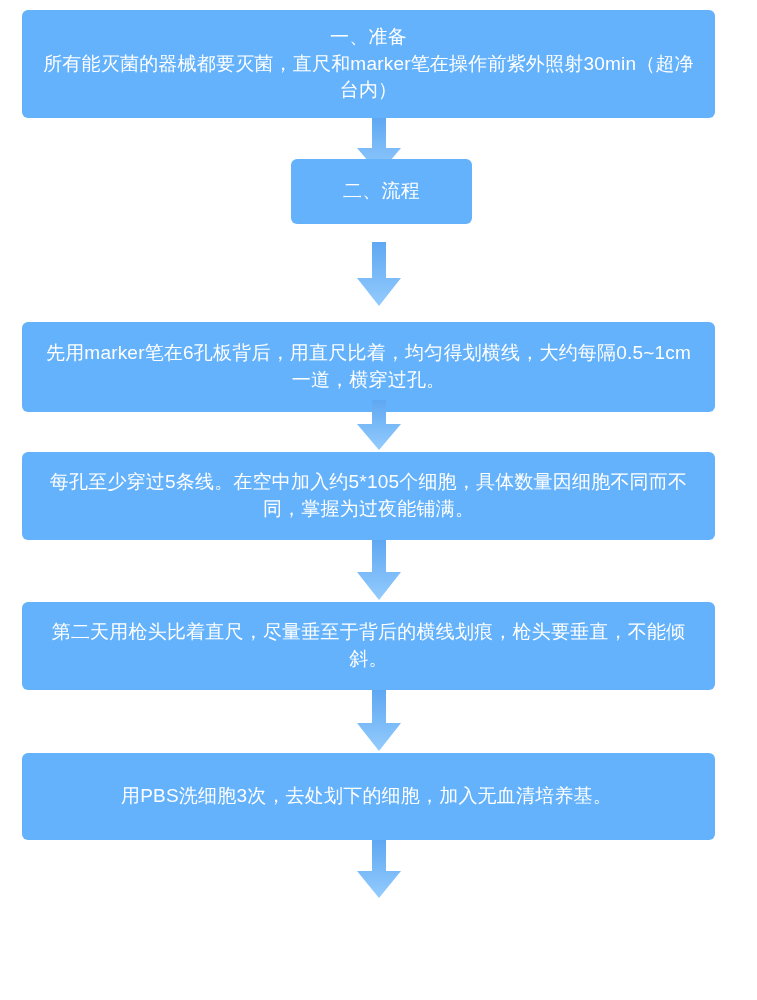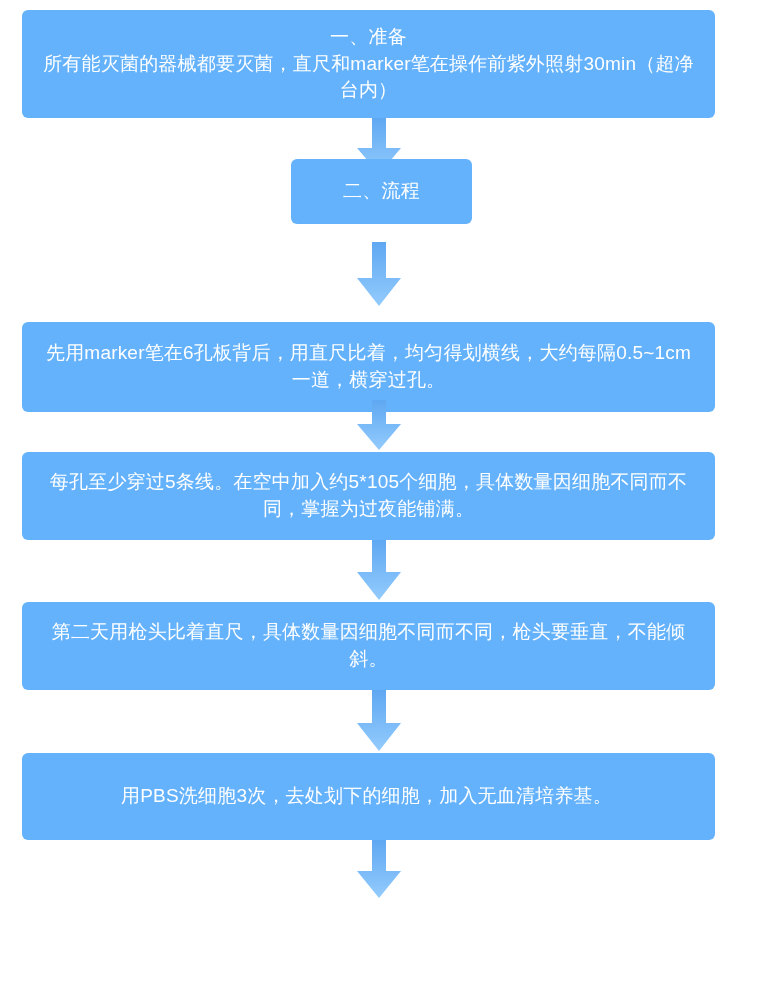--- a/index.html
+++ b/index.html
@@ -137,21 +137,21 @@
         <linearGradient id="g4" x1="0" y1="0" x2="0" y2="1">
           <stop offset="0%" stop-color="#5fa8f2"></stop>
           <stop offset="100%" stop-color="#93cbfd"></stop>
         </linearGradient>
       </defs>
       <polygon points="17,0 31,0 31,32 46,32 24,60 2,32 17,32" fill="url(#g4)"></polygon>
     </svg>
   </div>
 
   <div class="node wide node-5">
-    <span class="node-text">第二天用枪头比着直尺，具体数量因细胞不同而不同，枪头要垂直，不能倾斜。</span>
+    <span class="node-text">第二天用枪头比着直尺，尽量垂至于背后的横线划痕，枪头要垂直，不能倾斜。</span>
   </div>
 
   <div class="connector conn-5">
     <svg width="48" height="63" viewBox="0 0 48 63" aria-hidden="true">
       <defs>
         <linearGradient id="g5" x1="0" y1="0" x2="0" y2="1">
           <stop offset="0%" stop-color="#5fa8f2"></stop>
           <stop offset="100%" stop-color="#93cbfd"></stop>
         </linearGradient>
       </defs>

